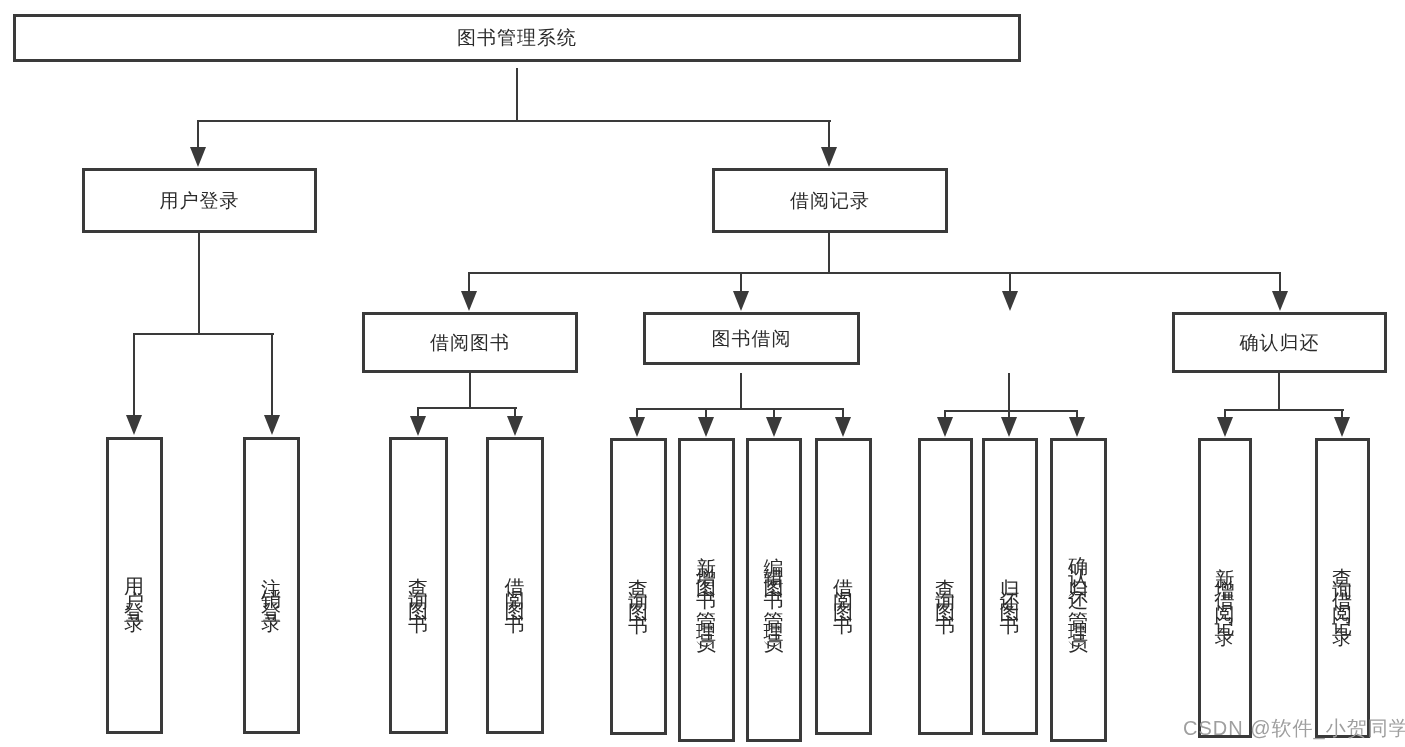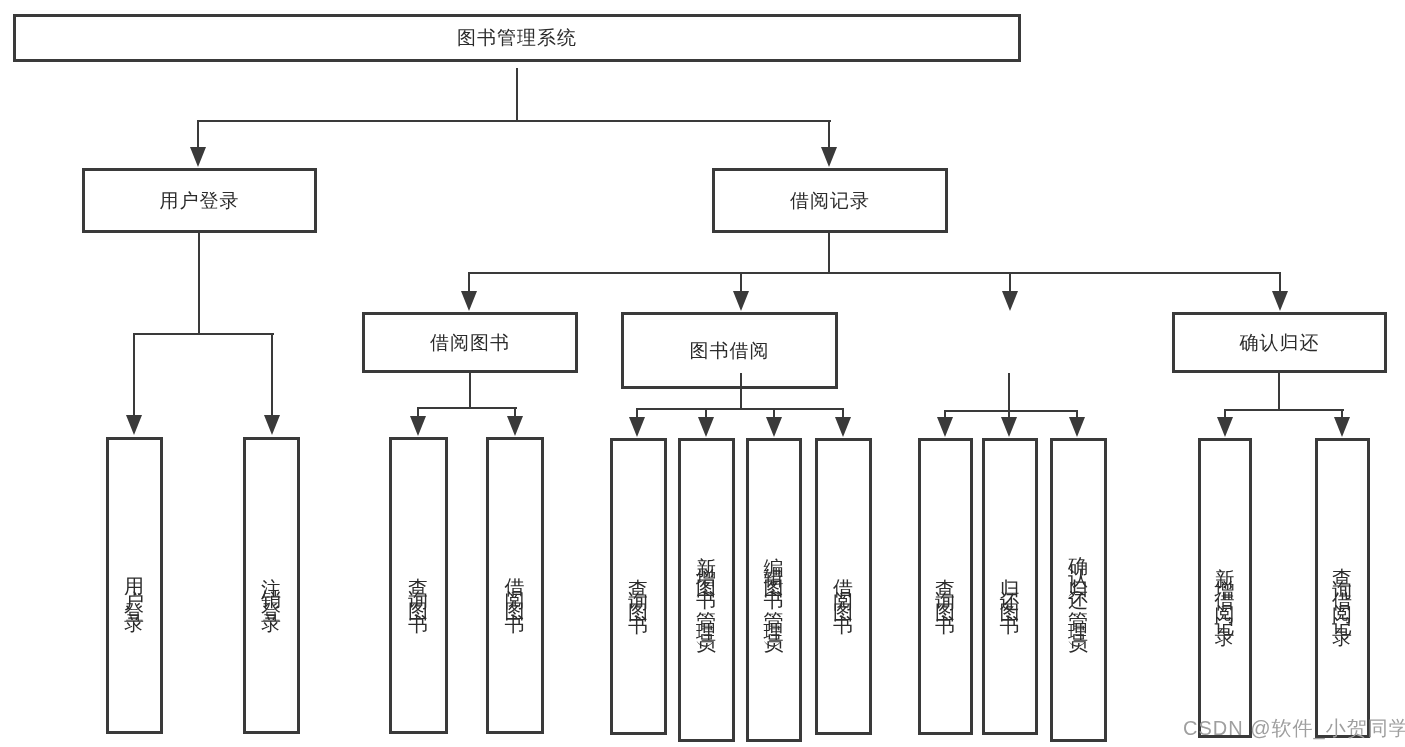--- a/index.html
+++ b/index.html
@@ -73,21 +73,21 @@
   <div class="node" style="left:106px;top:437px;width:57px;height:297px">
     <span class="vtext">用户登录</span>
   </div>
   <div class="node" style="left:243px;top:437px;width:57px;height:297px">
     <span class="vtext">注销登录</span>
   </div>
 
   <div class="node" style="left:362px;top:312px;width:216px;height:61px">
     <span class="hlabel">借阅图书</span>
   </div>
-  <div class="node" style="left:621px;top:312px;width:217px;height:77px">
+  <div class="node" style="left:643px;top:312px;width:217px;height:53px">
     <span class="hlabel">图书借阅</span>
   </div>
   <div class="node" style="left:1172px;top:312px;width:215px;height:61px">
     <span class="hlabel">确认归还</span>
   </div>
 
   <div class="vline" style="left:469px;top:373px;height:36px"></div>
   <div class="hline" style="left:417px;top:407px;width:100px"></div>
   <div class="vline" style="left:417px;top:407px;height:11px"></div>
   <div class="arrow" style="left:410px;top:416px"></div>

